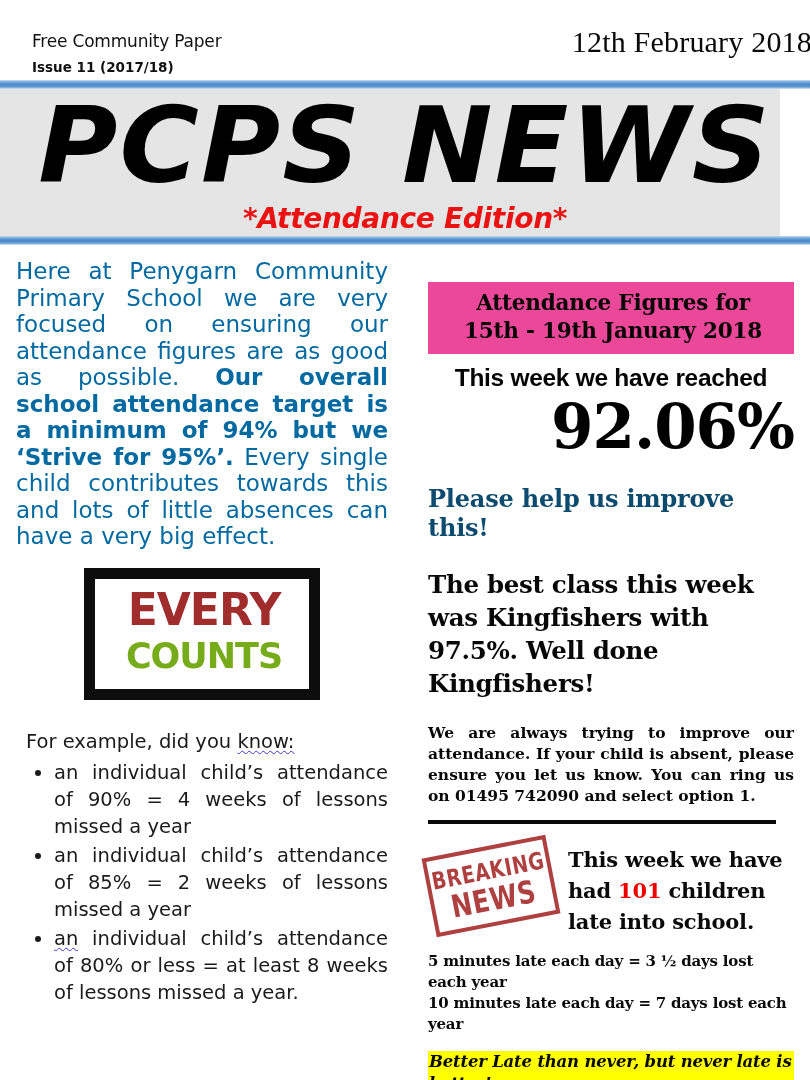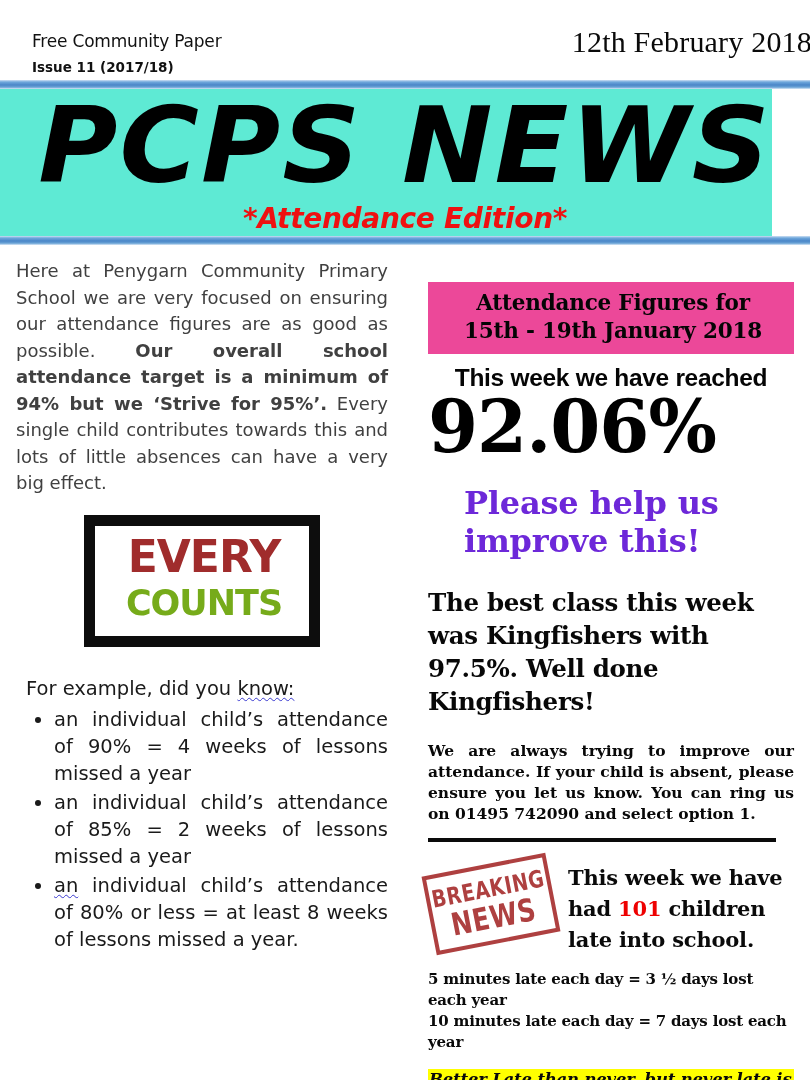--- a/index.html
+++ b/index.html
@@ -55,21 +55,22 @@
     background: linear-gradient(to bottom,
        #cfe0f3 0%, #6fa8dc 22%, #4a86c8 55%, #6aa3d6 80%, #dbe9f7 100%);
   }
   .blue-rule.top { top: 80px; }
   .blue-rule.bottom { top: 236px; }
 
   .masthead {
     position: absolute;
     left: 0; top: 89px;
     width: 772px; height: 147px;
-    background: #5eead4;
+    background: #e5e5e5;
+    padding-left: 8px;
   }
   .masthead-title {
     position: absolute;
     left: 0; top: -8px;
     width: 810px;
     text-align: center;
     font-family: "DejaVu Sans", sans-serif;
     font-weight: bold;
     font-style: italic;
     font-size: 105px;
@@ -98,24 +99,24 @@
     width: 372px;
   }
   .col-right {
     position: absolute;
     left: 428px; top: 282px;
     width: 366px;
   }
 
   .intro {
     font-family: "DejaVu Sans", sans-serif;
-    font-size: 18px;
+    font-size: 23px;
     line-height: 26.5px;
     text-align: justify;
-    color: #404040;
+    color: #0369a1;
     margin: 0;
   }
   .intro b { font-weight: bold; }
 
   
   .poster-wrap {
     margin-top: 18px;
     display: flex;
     justify-content: center;
   }
@@ -194,36 +195,35 @@
     margin-top: 10px;
     text-align: center;
     font-family: Liberation Sans, sans-serif;
     font-weight: bold;
     font-size: 24.5px;
     color: #050505;
     letter-spacing: -0.3px;
   }
   .pct {
     margin-top: 2px;
-    text-align: left;
-    font-family: "DejaVu Serif", serif;
-    font-weight: bold;
-    font-size: 72px;
+    text-align: right;
+    font-family: "DejaVu Serif", serif;
+    font-weight: bold;
+    font-size: 61px;
     line-height: 66px;
     color: #000000;
     letter-spacing: -1px;
   }
   .improve {
     margin-top: 24px;
     font-family: "DejaVu Serif", serif;
     font-weight: bold;
-    font-size: 32px;
-    color: #6d28d9;
-    letter-spacing: -0.2px;
-    margin-left: 36px;
+    font-size: 24px;
+    color: #0c4a6e;
+    letter-spacing: -0.2px;
   }
   .best-class {
     margin-top: 26px;
     font-family: "DejaVu Serif", serif;
     font-weight: bold;
     font-size: 24.5px;
     line-height: 33px;
     color: #080808;
     letter-spacing: -0.3px;
   }

